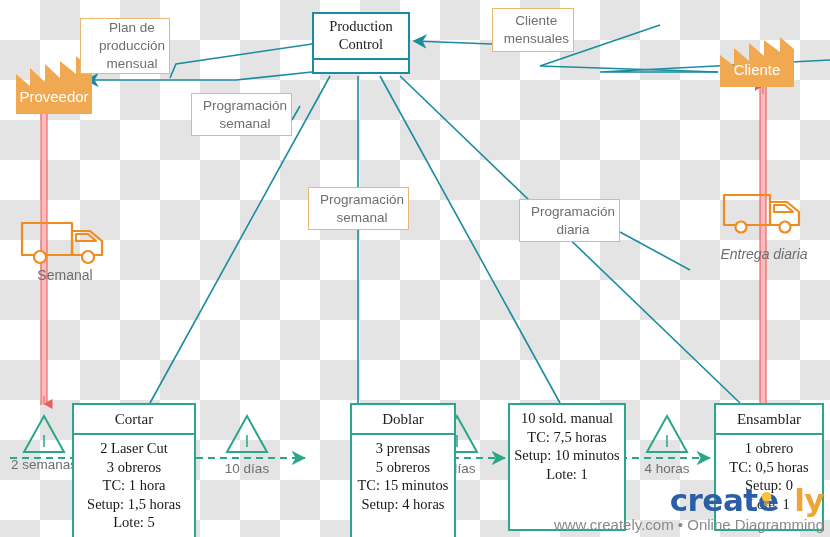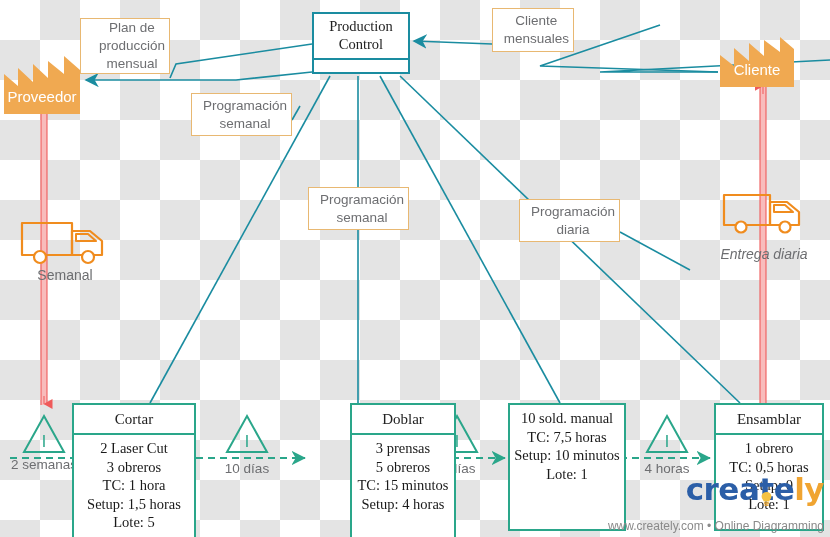--- a/index.html
+++ b/index.html
@@ -91,23 +91,23 @@
     font-family:"Liberation Sans", sans-serif;white-space:nowrap;
   }
 
   
   #wm{position:absolute;right:6px;bottom:4px;text-align:right;}
   #wm .logo{
     font-size:31px;font-weight:bold;letter-spacing:-0.5px;
     font-family:"DejaVu Sans", sans-serif;line-height:1;
   }
   #wm .logo .a{color:#2b5ea7;}
-  #wm .logo .b{color:#f0a431;}
+  #wm .logo .b{color:#f0a431;margin-left:16px;}
   #wm .sub{
-    font-size:12px;color:#8a8a8a;margin-top:14px;
+    font-size:15px;color:#8a8a8a;margin-top:0;
     font-family:"Liberation Sans", sans-serif;
   }
   #wm .bulb{
     position:absolute;right:52px;bottom:26px;
     width:11px;height:15px;
   }
 </style>
 </head>
 <body>
 
@@ -164,21 +164,21 @@
     </g>
 
     <g stroke="#2aa68a" stroke-width="1.8" fill="none" stroke-dasharray="7 5">
       <path d="M196 458 L305 458" marker-end="url(#tealArrowSm)"></path>
       <path d="M416 458 L505 458" marker-end="url(#tealArrowSm)"></path>
       <path d="M620 458 L710 458" marker-end="url(#tealArrowSm)"></path>
       <path d="M10 458 L72 458"></path>
     </g>
   </svg>
 
-  <div class="factory" style="left:0;top:52px;width:84px;height:62px;">
+  <div class="factory" style="left:12px;top:52px;width:84px;height:62px;">
     <svg width="84" height="62" viewBox="0 0 84 62">
       <path d="M4 62 L4 22 L18 34 L18 16 L33 30 L33 12 L48 26 L48 9 L64 22 L64 4 L80 18 L80 62 Z" fill="#f0a951"></path>
     </svg>
     <div class="flabel" style="top:36px;">Proveedor</div>
   </div>
 
   <div class="factory" style="left:718px;top:35px;width:78px;height:52px;">
     <svg width="78" height="52" viewBox="0 0 78 52">
       <path d="M2 52 L2 20 L16 31 L16 13 L31 26 L31 8 L46 21 L46 5 L62 17 L62 2 L76 14 L76 52 Z" fill="#f0a951"></path>
     </svg>

